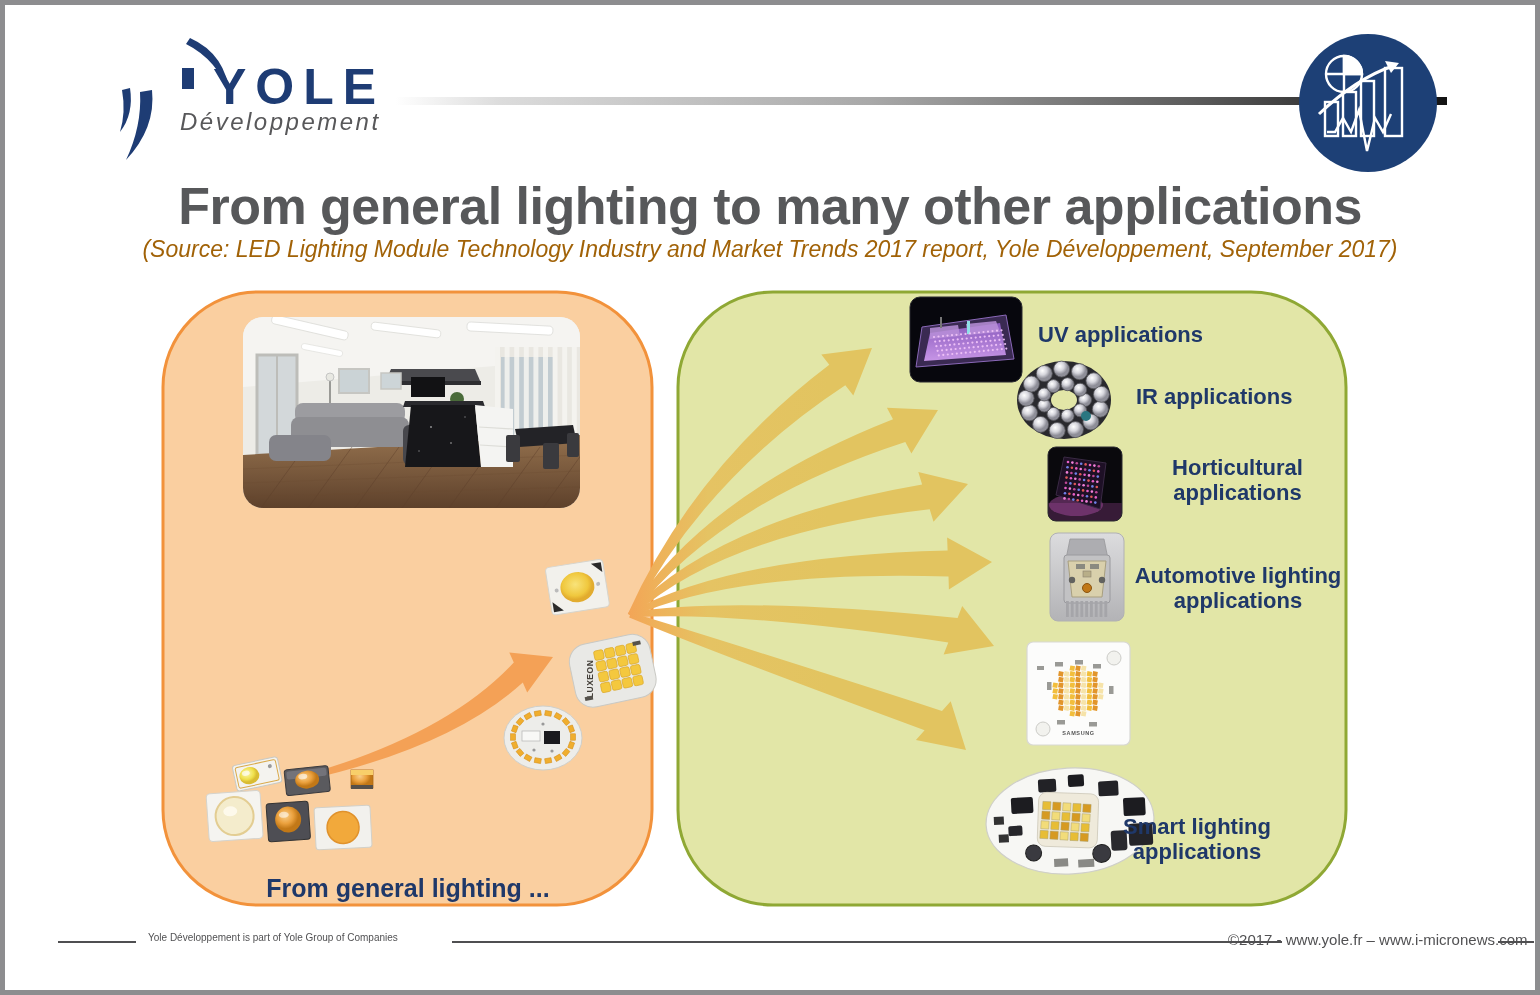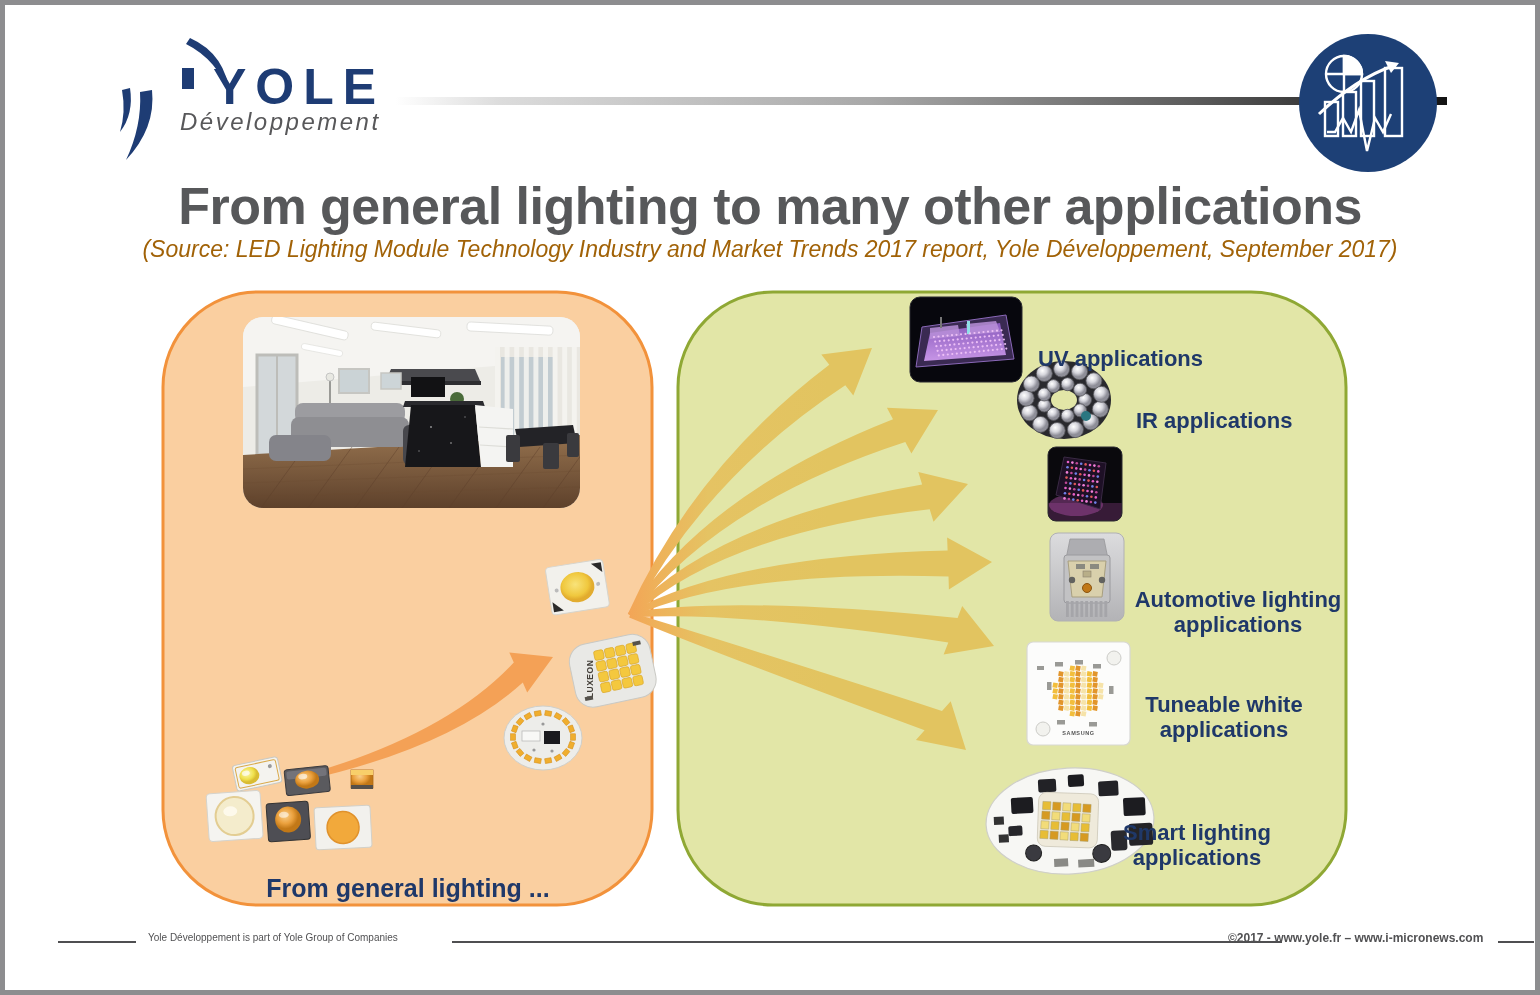--- a/index.html
+++ b/index.html
@@ -6,25 +6,25 @@
   .slide{position:relative;width:1540px;height:995px;background:#ffffff;overflow:hidden;
          box-shadow:inset 0 0 0 5px #8D8D8F;font-family:"Liberation Sans",sans-serif;}
   .abs{position:absolute;}
   .page-title{position:absolute;left:0;top:176px;width:1540px;text-align:center;
               font-size:52px;font-weight:bold;color:#57585A;letter-spacing:-0.5px;}
   .page-subtitle{position:absolute;left:0;top:236px;width:1540px;text-align:center;
               font-size:23px;font-style:italic;color:#a16207;}
   .grad-bar{position:absolute;left:395px;top:97px;width:1052px;height:8px;
               background:linear-gradient(to right, rgba(235,235,235,0) 0%, #DCDCDC 10%, #A9A9A9 45%, #5E5E5E 75%, #131313 100%);}
   .blue-circle{position:absolute;left:1299px;top:34px;width:138px;height:138px;border-radius:50%;background:#1D4076;}
-  .app-label{position:absolute;color:#1F3869;font-weight:bold;font-size:22px;line-height:1.14;margin-top:24px;}
+  .app-label{position:absolute;color:#1F3869;font-weight:bold;font-size:22px;line-height:1.14;}
   .caption{position:absolute;color:#1F3869;font-weight:bold;font-size:25px;text-align:center;margin-top:8px;}
   .footer-line{position:absolute;border-top:2px solid #4F4F51;height:0;}
   .footer-text{position:absolute;color:#515153;font-size:10px;}
-  .footer-text.right{font-size:12px;font-weight:bold;}
+  .footer-text.right{font-size:15px;}
   svg text{font-family:"Liberation Sans",sans-serif;}
 </style>
 </head>
 <body>
 
 <div class="slide">
 
   <svg class="abs" style="left:118px;top:28px;" width="270" height="140" viewBox="0 0 270 140">
     <path d="M 72,10 Q 108,26 112,68 Q 100,32 68,16 Z" fill="#1E3C74"></path>
     <path d="M 34,62 Q 38,100 8,132 Q 24,98 22,64 Z" fill="#1E3C74"></path>
@@ -627,23 +627,23 @@
           <rect x="67.8" y="67.0" width="8" height="8" fill="#D69A22" stroke="#A89F6E" stroke-width="0.5" transform="rotate(6 67.8 67)"></rect>
           <rect x="77.8" y="68.2" width="8" height="8" fill="#F2DC7A" stroke="#A89F6E" stroke-width="0.5" transform="rotate(6 77.8 68.2)"></rect>
           <rect x="87.8" y="69.4" width="8" height="8" fill="#E7BD35" stroke="#A89F6E" stroke-width="0.5" transform="rotate(6 87.8 69.39999999999999)"></rect>
           <rect x="97.8" y="70.6" width="8" height="8" fill="#D69A22" stroke="#A89F6E" stroke-width="0.5" transform="rotate(6 97.8 70.6)"></rect>
         </g>
     </g>
   </svg>
 
   <div class="app-label" style="left:1038px;top:322px;width:210px;">UV applications</div>
   <div class="app-label" style="left:1136px;top:384px;width:210px;">IR applications</div>
+  <div class="app-label" style="left:1145px;top:455px;width:185px;text-align:center;">Horticultural applications</div>
   <div class="app-label" style="left:1128px;top:563px;width:220px;text-align:center;">Automotive lighting applications</div>
-  <div class="app-label" style="left:1124px;top:668px;width:200px;text-align:center;">Tuneable white applications</div>
-  <div class="app-label" style="left:1102px;top:796px;width:190px;text-align:center;">Smart lighting applications</div>
+  <div class="app-label" style="left:1102px;top:814px;width:190px;text-align:center;">Smart lighting applications</div>
 
   <div class="caption" style="left:163px;top:866px;width:490px;">From general lighting ...</div>
 
   <div class="footer-line" style="left:58px;top:941px;width:78px;"></div>
   <div class="footer-text" style="left:148px;top:932px;">Yole Développement is part of Yole Group of Companies</div>
   <div class="footer-line" style="left:452px;top:941px;width:830px;"></div>
   <div class="footer-text right" style="left:1228px;top:931px;">©2017 - www.yole.fr – www.i-micronews.com</div>
   <div class="footer-line" style="left:1498px;top:941px;width:36px;"></div>
 
 </div>

